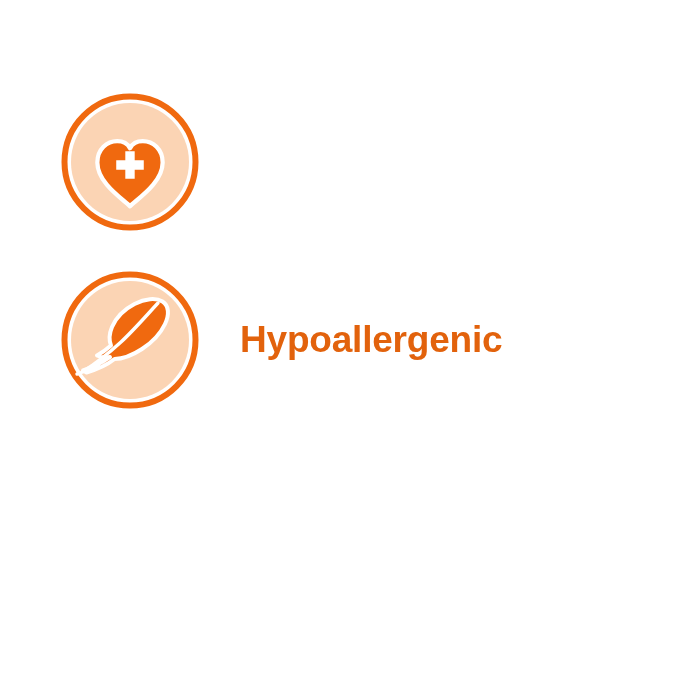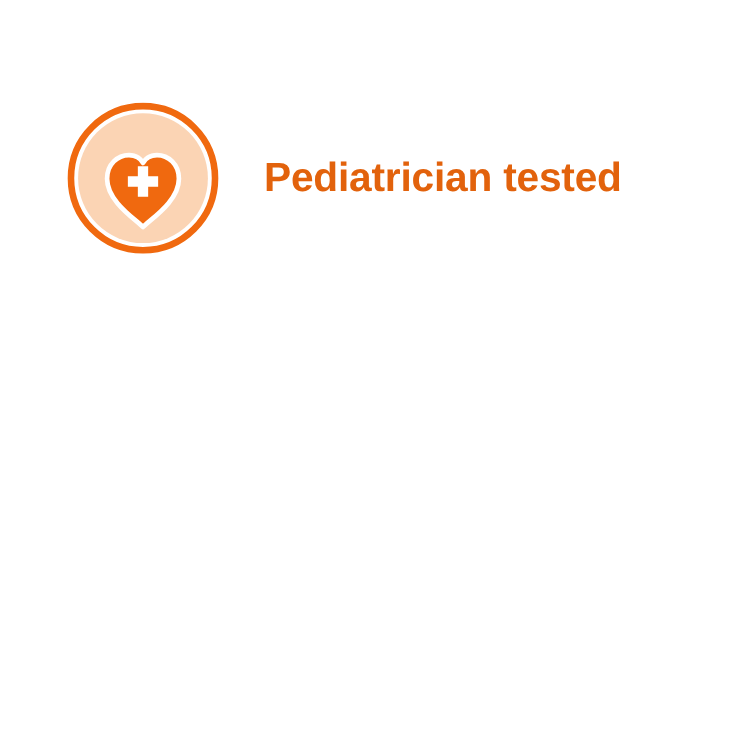--- a/index.html
+++ b/index.html
@@ -73,18 +73,42 @@
     <div class="badge">
       <svg viewBox="0 0 138 138" xmlns="http://www.w3.org/2000/svg">
         <circle cx="69" cy="69" r="65.5" fill="none" stroke="#f0690f" stroke-width="6"></circle>
         <circle cx="69" cy="69" r="59" fill="#fbd4b4"></circle>
         <g transform="translate(69,72) scale(1.02)">
           <path d="M0,40.5 C-6,34 -32,18 -32,-2.5 C-32,-15.5 -22.5,-23.5 -12.5,-23.5 C-5.5,-23.5 -1.5,-19.5 0,-16.5 C1.5,-19.5 5.5,-23.5 12.5,-23.5 C22.5,-23.5 32,-15.5 32,-2.5 C32,18 6,34 0,40.5 Z" fill="#f0690f" stroke="#ffffff" stroke-width="4.2" stroke-linejoin="round"></path>
           <path d="M-4.6,-13.5 L4.6,-13.5 L4.6,-4.6 L13.5,-4.6 L13.5,4.6 L4.6,4.6 L4.6,13.5 L-4.6,13.5 L-4.6,4.6 L-13.5,4.6 L-13.5,-4.6 L-4.6,-4.6 Z" fill="#ffffff"></path>
         </g>
       </svg>
     </div>
-    <div class="feature-label">Pediatrician tested</div>
   </div>
 
+  <div class="feature-row" id="row-1">
+    <div class="badge">
+      <svg viewBox="0 0 138 138" xmlns="http://www.w3.org/2000/svg">
+        <circle cx="69" cy="69" r="65.5" fill="none" stroke="#f0690f" stroke-width="6"></circle>
+        <circle cx="69" cy="69" r="59" fill="#fbd4b4"></circle>
+        <g>
+          <path d="M22,99.5
+                   C30,97 40,92 49,86
+                   C44,86.5 39,86 36,84.5
+                   C40.5,82 45.5,78.5 50,74.5
+                   C48,69.5 48.5,62 51,56
+                   C55,46.5 63,38.5 73.5,33
+                   C84,27.5 95,26.5 101.5,30.5
+                   C108,34.5 108.5,43.5 104,53
+                   C99.5,62.5 91,71.5 81,78
+                   C71,84.5 61,88 53.5,88
+                   C46,94 34,99 25.5,101.5
+                   Z" fill="#f0690f" stroke="#ffffff" stroke-width="4" stroke-linejoin="round"></path>
+          <path d="M22,100.5 C34,93 48,82 60,71 C72,60 85,45 97,32" fill="none" stroke="#ffffff" stroke-width="3.4" stroke-linecap="round"></path>
+          <path d="M24,100 C20.5,101.5 18,102.5 16,103" fill="none" stroke="#ffffff" stroke-width="3.4" stroke-linecap="round"></path>
+        </g>
+      </svg>
+    </div>
+    <div class="feature-label">Hypoallergenic</div>
+  </div>
 
 
 </div>
 
 </body></html>

